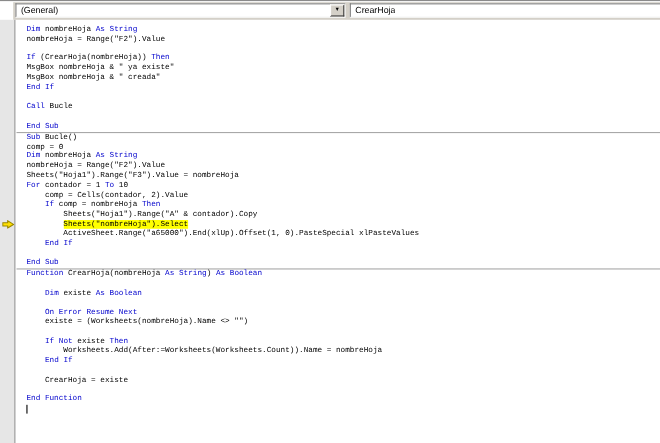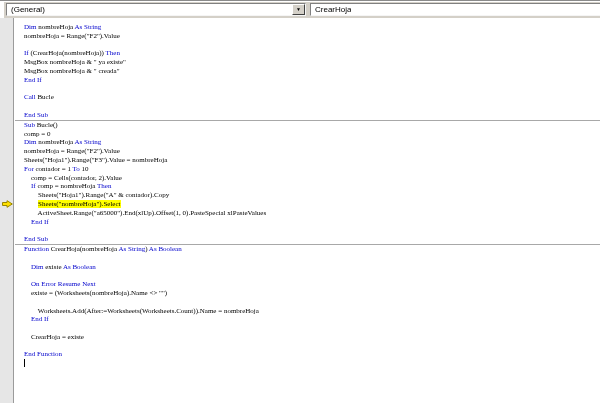--- a/index.html
+++ b/index.html
@@ -3,21 +3,21 @@
 <meta charset="utf-8">
 <style>
   html,body{margin:0;padding:0;background:#f0f0f0;}
   .wrap{
     position:relative;width:600px;height:403px;overflow:hidden;
     background:#fff;font-family:"Liberation Sans",sans-serif;
     box-sizing:border-box;border-top:1px solid #8a8a8a;
   }
   
   .topbar{
-    position:absolute;top:1px;left:4px;right:0;height:24px;
+    position:absolute;top:1px;left:12px;right:0;height:24px;
     background:var(--toolbar-bg,#D4D0C8);
     border-bottom:1px solid #a9a59c;box-sizing:border-box;
   }
   .combo{
     position:absolute;top:1px;height:13px;background:#fff;
     border:1px solid;border-color:#808080 #f5f5f5 #f5f5f5 #808080;
     box-sizing:border-box;font-size:8px;line-height:11px;color:#000;
   }
   .combo-left{left:2px;width:300px;}
   .combo-right{left:306px;width:294px;}
@@ -32,21 +32,21 @@
   
   .codepane{position:absolute;top:17px;left:0;right:0;bottom:0;background:#fff;}
   .gutter{
     position:absolute;left:0;top:0;bottom:0;width:14px;
     background:var(--gutter-bg,#E6E6E6);
     border-right:1px solid #9b9b9b;box-sizing:border-box;
   }
   .lines{position:absolute;left:15px;top:0;right:0;bottom:0;padding:5px 0 0 9px;}
   .line{
     position:relative;height:8.8px;white-space:pre;
-    font-family:Liberation Serif, serif;
+    font-family:Liberation Mono, monospace;
     font-size:7px;line-height:8.8px;color:var(--txt,#000);
   }
   .line.sep{border-bottom:1px solid var(--sep,#A8A8A8);margin-left:-9px;padding-left:9px;}
   .k{color:var(--kw,#0000CC);}
   .n{color:var(--txt,#000);}
   .h{background:var(--hl,#FFFF00);color:var(--txt,#000);}
   .caret{display:inline-block;width:1px;height:8px;background:#000;vertical-align:-1px;}
   .arrow{position:absolute;left:-22px;top:0.5px;}
 </style>
 </head>
@@ -98,20 +98,21 @@
         <div class="line"><span class="n">    </span><span class="k">End If</span></div>
         <div class="line"></div>
         <div class="line sep"><span class="k">End Sub</span></div>
         <div class="line"><span class="k">Function</span><span class="n"> CrearHoja(nombreHoja </span><span class="k">As</span><span class="n"> </span><span class="k">String</span><span class="n">) </span><span class="k">As</span><span class="n"> </span><span class="k">Boolean</span></div>
         <div class="line"></div>
         <div class="line"><span class="n">    </span><span class="k">Dim</span><span class="n"> existe </span><span class="k">As</span><span class="n"> </span><span class="k">Boolean</span></div>
         <div class="line"></div>
         <div class="line"><span class="n">    </span><span class="k">On Error Resume Next</span></div>
         <div class="line"><span class="n">    existe = (Worksheets(nombreHoja).Name &lt;&gt; "")</span></div>
         <div class="line"></div>
+        <div class="line"><span class="n">    </span><span class="k">If</span><span class="n"> </span><span class="k">Not</span><span class="n"> existe </span><span class="k">Then</span></div>
         <div class="line"><span class="n">        Worksheets.Add(After:=Worksheets(Worksheets.Count)).Name = nombreHoja</span></div>
         <div class="line"><span class="n">    </span><span class="k">End If</span></div>
         <div class="line"></div>
         <div class="line"><span class="n">    CrearHoja = existe</span></div>
         <div class="line"></div>
         <div class="line"><span class="k">End Function</span></div>
         <div class="line"><span class="caret"></span></div>
       </div>
   </div>
 

